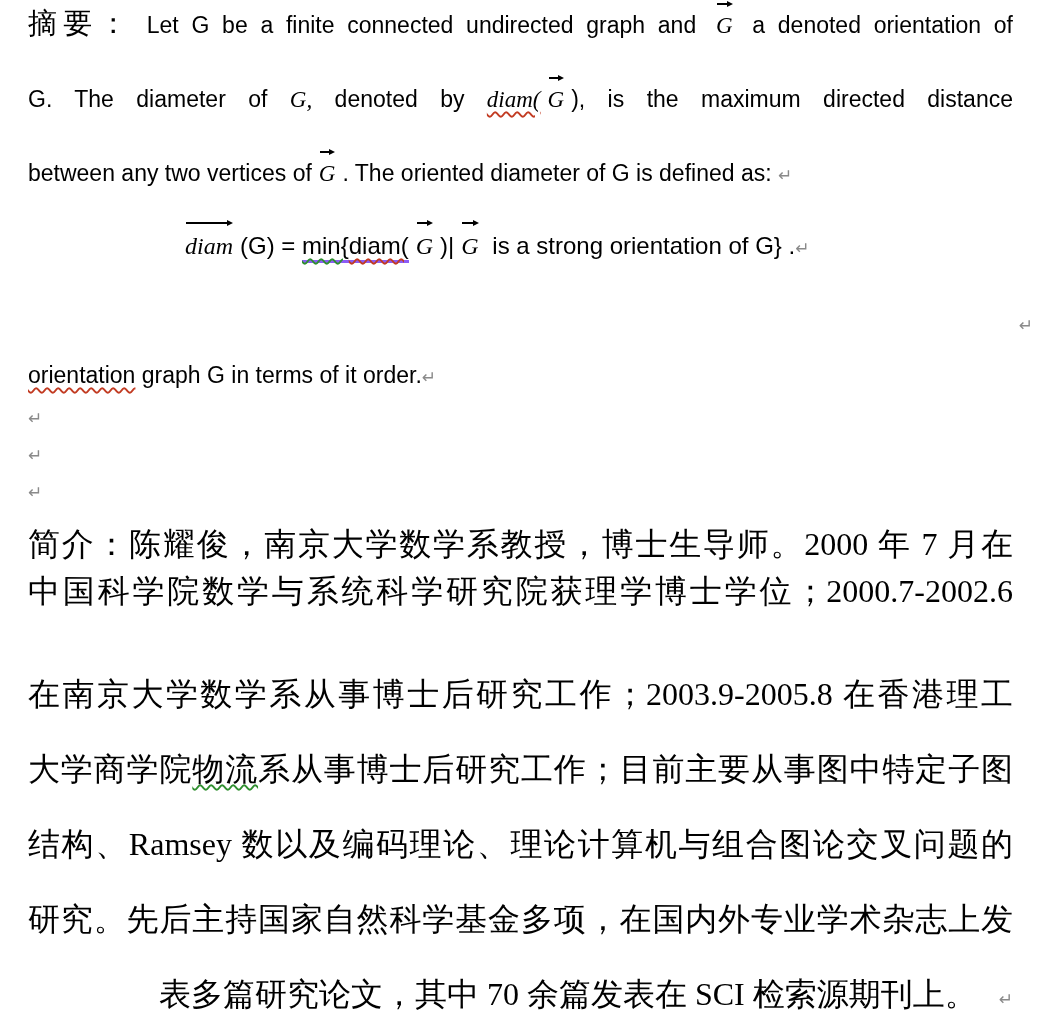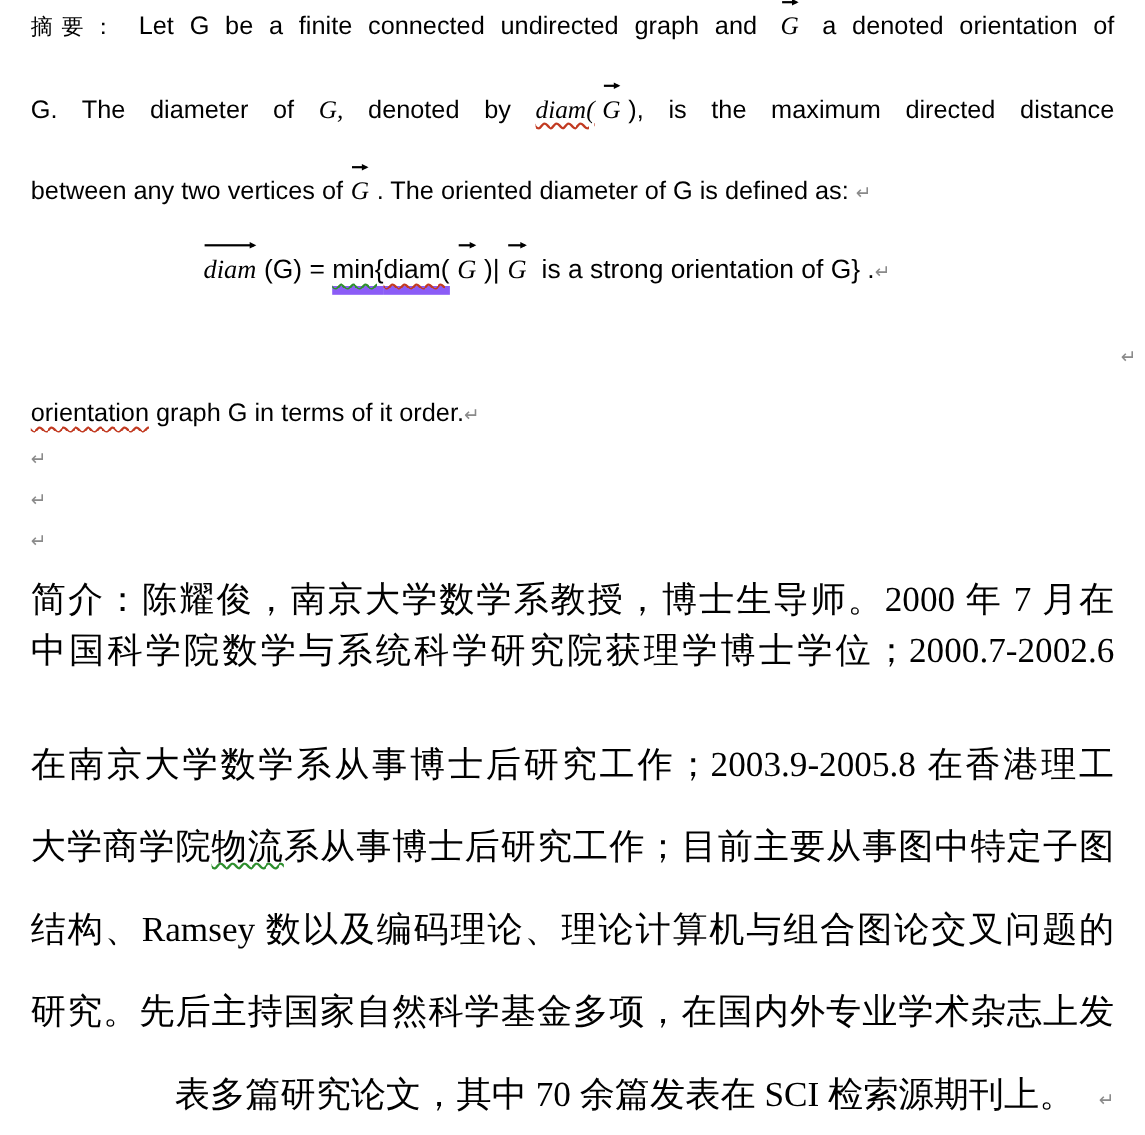--- a/index.html
+++ b/index.html
@@ -4,30 +4,30 @@
 <style>
   html,body{margin:0;padding:0;}
   body{
     width:1041px;height:1032px;background:#ffffff;position:relative;
     font-family:"Liberation Sans",sans-serif;color:#000;overflow:hidden;
   }
   .line{position:absolute;left:28px;right:28px;}
   .en{font-size:23px;line-height:30px;}
   .just{text-align:justify;text-align-last:justify;}
   .zh{font-family:"Liberation Serif","DejaVu Serif",serif;font-size:32px;line-height:44px;text-align:right;}
-  .zh-label{font-family:"Liberation Serif","DejaVu Serif",serif;font-size:20px;}
+  .zh-label{font-family:"Liberation Serif","DejaVu Serif",serif;font-size:29px;}
   .it{font-style:italic;font-family:"Liberation Serif","DejaVu Serif",serif;}
   .vec{position:relative;display:inline-block;font-style:italic;
        font-family:"Liberation Serif","DejaVu Serif",serif;margin:0 7px;}
   .vec .arrow{position:absolute;top:-8px;left:1px;right:2px;height:0;border-top:2px solid #000;}
   .vec .arrow::after{content:"";position:absolute;right:-2px;top:-4px;width:0;height:0;
        border-left:6px solid #000;border-top:3px solid transparent;border-bottom:3px solid transparent;}
   .sq-red{text-decoration:underline wavy #c23b22;text-decoration-thickness:2px;text-underline-offset:4px;}
   .sq-green{text-decoration:underline wavy #2f8f2f;text-decoration-thickness:2px;text-underline-offset:4px;}
-  .u-solid{border-bottom:8px solid #8b5cf6;padding-bottom:1px;}
+  .u-solid{border-bottom:3px solid #8b5cf6;padding-bottom:1px;}
   .mark{color:#8a8a8a;font-size:17px;font-family:"DejaVu Sans",sans-serif;}
   .mark-abs{position:absolute;right:-20px;top:4px;}
   .formula{position:absolute;left:185px;font-size:24px;line-height:32px;}
 </style>
 </head>
 <body>
 
 <div class="line en just" style="top:8px"><span class="zh-label">摘要：</span><span> Let G be a finite connected undirected graph and</span> <span class="vec"><span class="arrow"></span><span>G</span></span> <span>a denoted orientation of</span></div>
 
 <div class="line en just" style="top:84px"><span>G. The diameter of </span><span class="it">G,</span><span> denoted by </span><span class="it sq-red">diam(</span><span class="vec"><span class="arrow"></span><span>G</span></span><span>), is the maximum directed distance</span></div>

